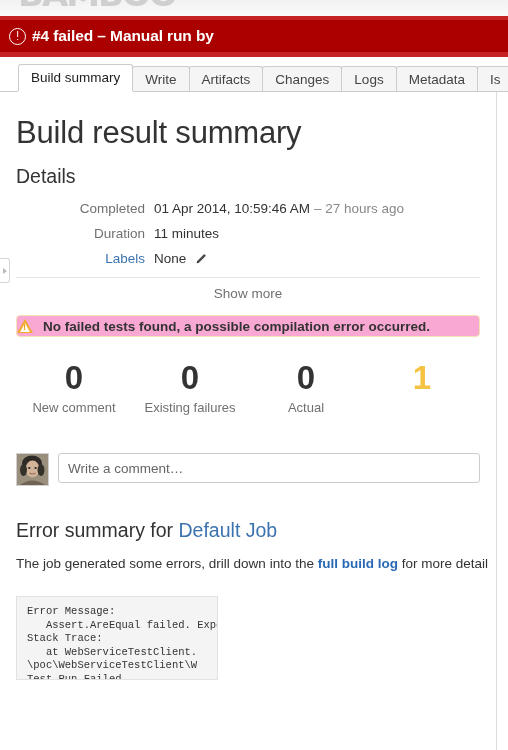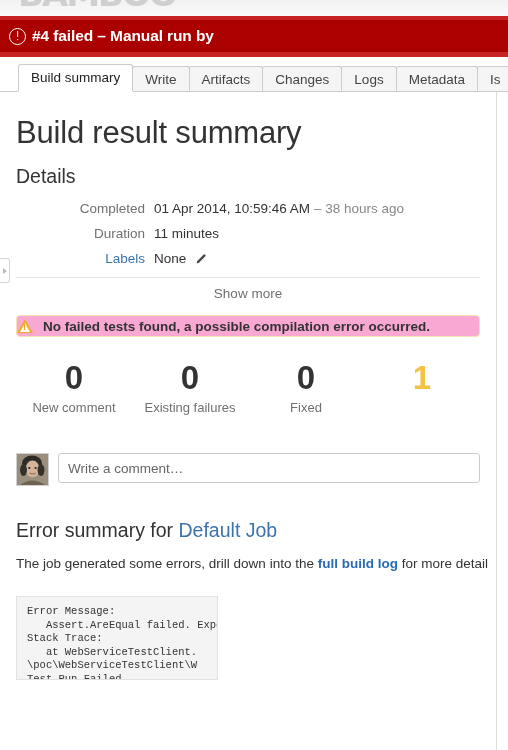--- a/index.html
+++ b/index.html
@@ -366,21 +366,21 @@
 <div class="content">
 
   <h1 class="page-title">Build result summary</h1>
   <h2 class="section-head">Details</h2>
 
   <div class="details">
     <div class="drow">
       <div class="dlabel">Completed</div>
       <div class="dvalue">
         <span>01 Apr 2014, 10:59:46 AM</span>
-        <span class="dim">– 38 hours ago</span>
+        <span class="dim">– 27 hours ago</span>
       </div>
     </div>
     <div class="drow">
       <div class="dlabel">Duration</div>
       <div class="dvalue">11 minutes</div>
     </div>
     <div class="drow">
       <div class="dlabel link">Labels</div>
       <div class="dvalue">
         <span>None</span>
@@ -406,21 +406,21 @@
     <div class="stat">
       <div class="stat-num">0</div>
       <div class="stat-label">New comment</div>
     </div>
     <div class="stat">
       <div class="stat-num">0</div>
       <div class="stat-label">Existing failures</div>
     </div>
     <div class="stat">
       <div class="stat-num">0</div>
-      <div class="stat-label">Fixed</div>
+      <div class="stat-label">Actual</div>
     </div>
     <div class="stat">
       <div class="stat-num quarantined">1</div>
     </div>
   </div>
 
   <div class="commentrow">
     <div class="avatar">
       <svg width="31" height="31" viewBox="0 0 31 31">
         <rect width="31" height="31" fill="#9a8f7d"></rect>

